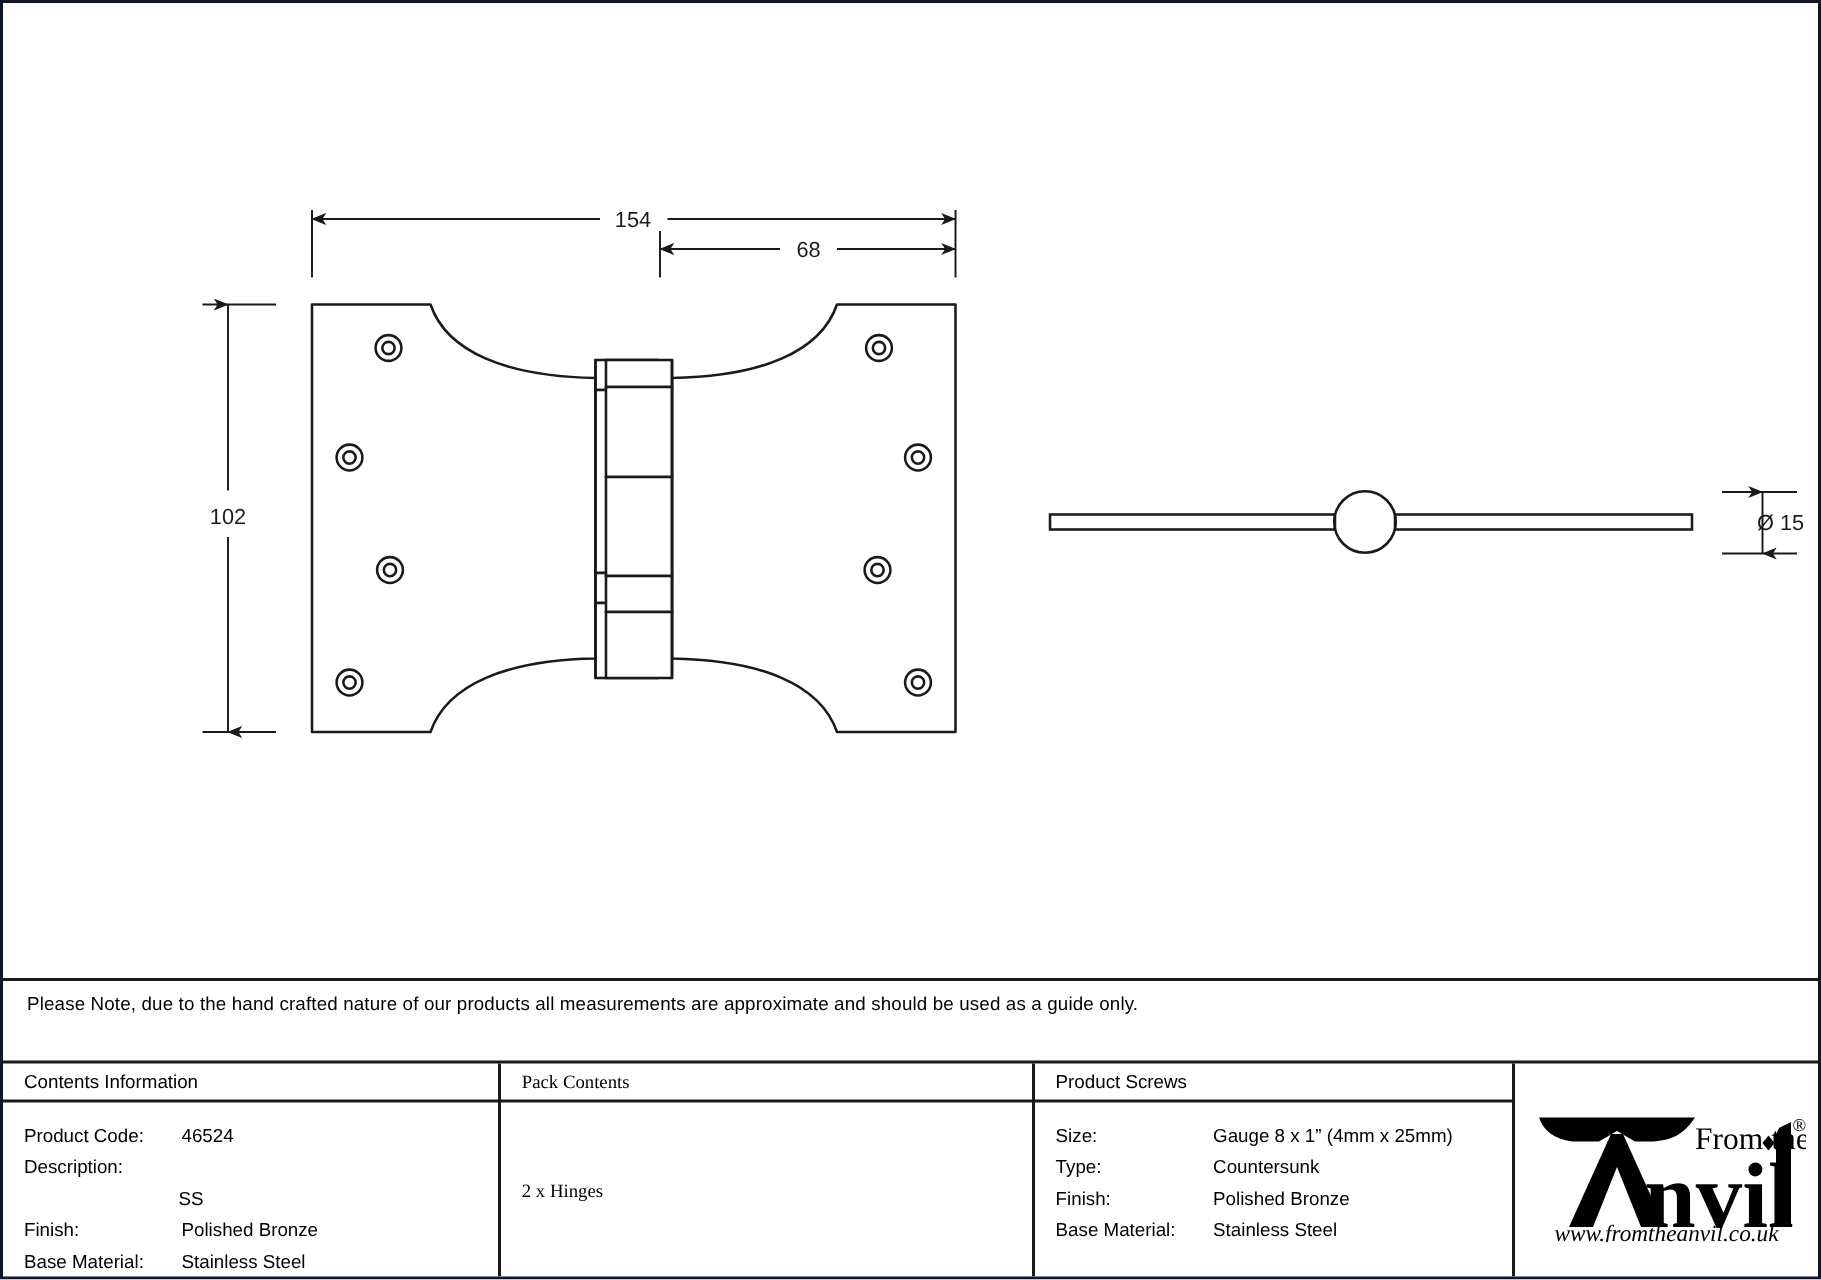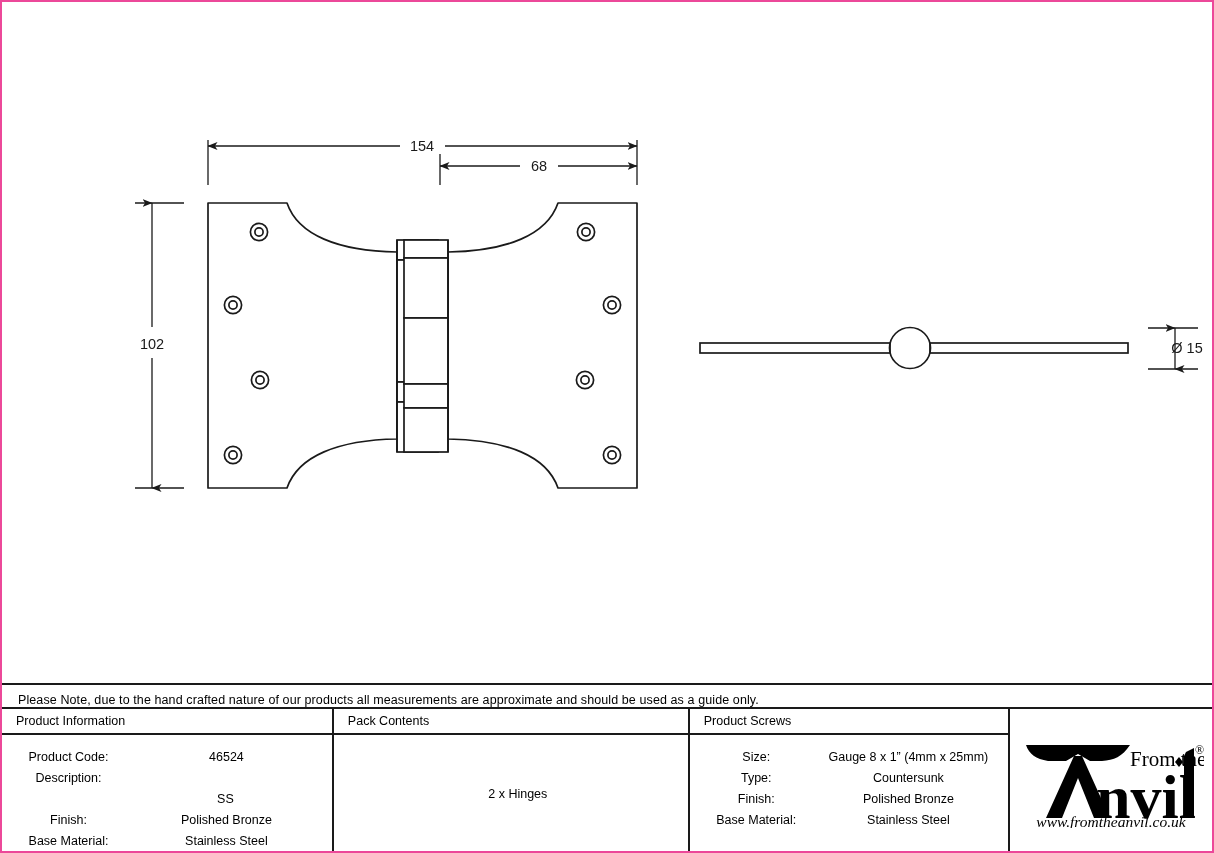--- a/index.html
+++ b/index.html
@@ -10,42 +10,41 @@
   body {
     font-family: "Liberation Sans", sans-serif;
     color: #000000;
   }
   #page {
     position: relative;
     width: 1214px;
     height: 853px;
     background: #ffffff;
     box-sizing: border-box;
-    border: 2px solid #ec4899;
+    border: 2px solid #0f172a;
     overflow: hidden;
-    text-align: center;
   }
   #drawing-area {
     position: absolute;
     left: 0;
     top: 0;
     width: 1214px;
     height: 672px;
   }
   #drawing-svg {
     display: block;
     width: 1214px;
     height: 672px;
   }
 
   
   #note-strip {
     position: absolute;
     left: 0;
-    top: 681px;
+    top: 650px;
     width: 1210px;
     height: 33px;
     border-top: 2px solid #1a1a1a;
     box-sizing: border-box;
     display: flex;
     align-items: center;
   }
   #note-text {
     padding-left: 16px;
     font-size: 12.5px;
@@ -64,21 +63,21 @@
     border-top: 2px solid #1a1a1a;
     box-sizing: border-box;
     display: flex;
   }
   .spec-col {
     box-sizing: border-box;
     position: relative;
     height: 100%;
   }
   .col-product  { width: 345px; border-right: 2px solid #1a1a1a; }
-  .col-pack     { width: 370px; border-right: 2px solid #1a1a1a; }
+  .col-pack     { width: 370px; border-right: 2px solid #1a1a1a; font-family: Liberation Serif, serif; }
   .col-fixing   { width: 333px; border-right: 2px solid #1a1a1a; }
   .col-logo     { width: 210px; }
 
   .col-header {
     height: 26px;
     border-bottom: 2px solid #1a1a1a;
     display: flex;
     align-items: center;
     padding-left: 14px;
     font-size: 12.5px;
@@ -248,21 +247,21 @@
     </svg>
   </div>
 
   <div id="note-strip">
     <div id="note-text">Please Note, due to the hand crafted nature of our products all measurements are approximate and should be used as a guide only.</div>
   </div>
 
   <div id="spec-table">
 
     <div class="spec-col col-product">
-      <div class="col-header">Product Information</div>
+      <div class="col-header">Contents Information</div>
       <div class="col-body">
         <div class="kv-row">
           <div class="kv-key">Product Code:</div>
           <div class="kv-val">46524</div>
         </div>
         <div class="kv-row">
           <div class="kv-key">Description:</div>
         </div>
         <div class="kv-val-cont">SS</div>
         <div class="kv-row">

